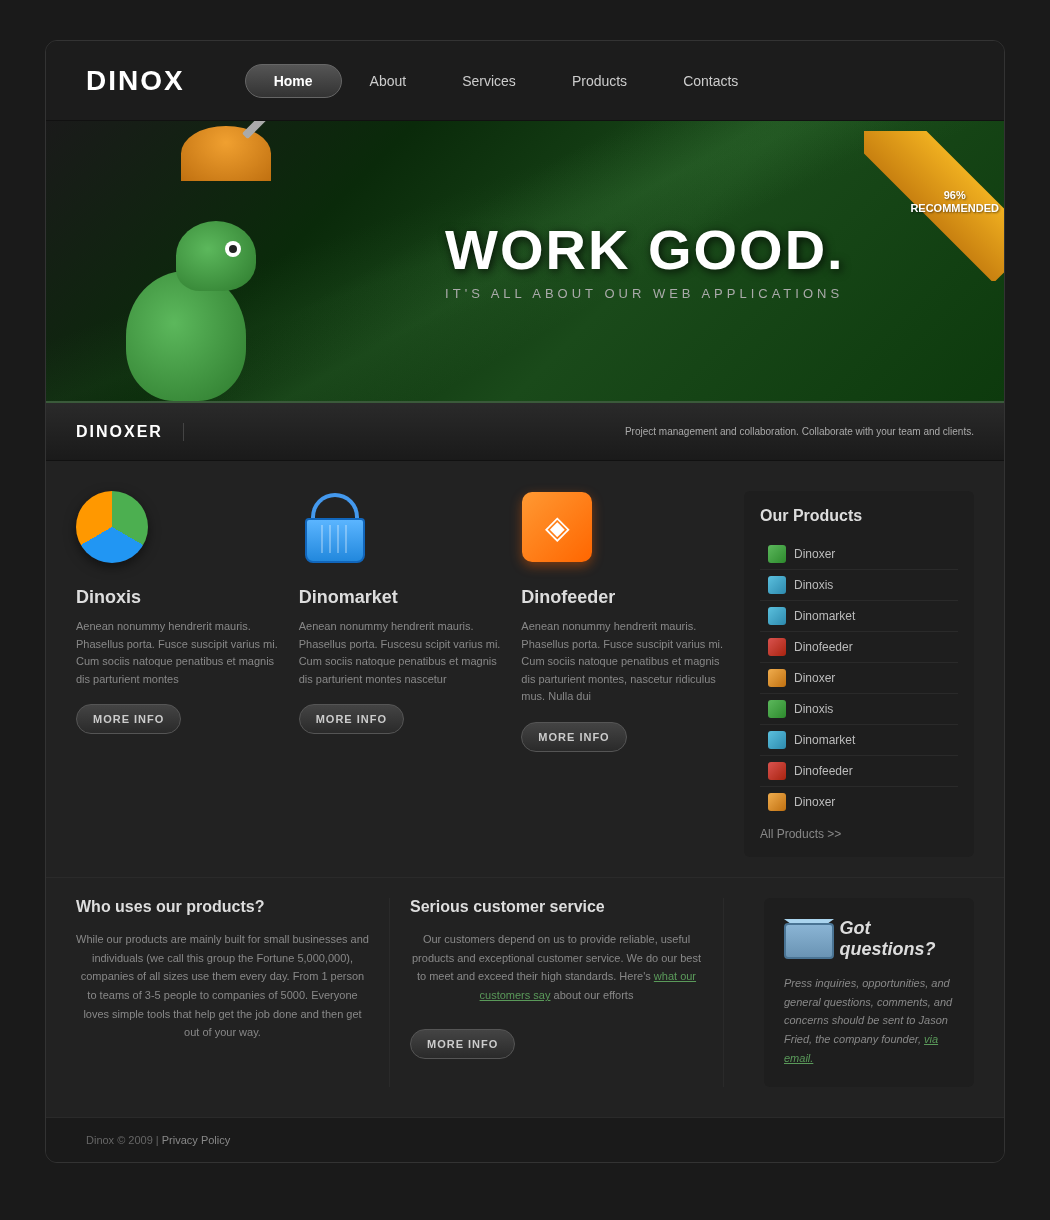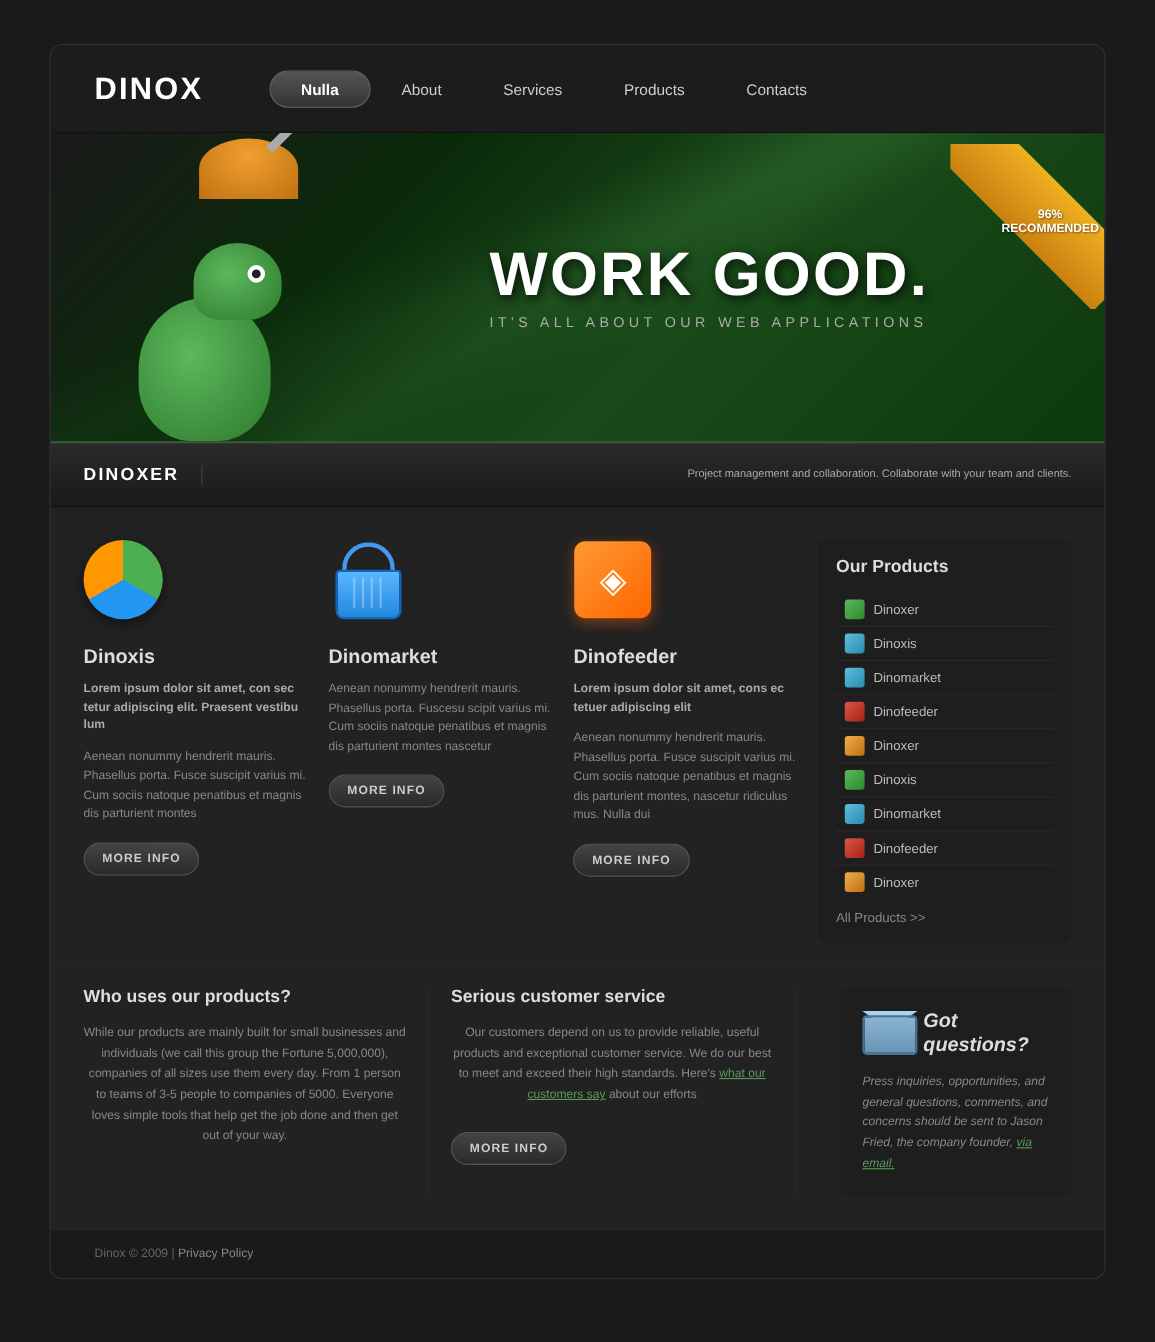--- a/index.html
+++ b/index.html
@@ -525,21 +525,21 @@
     }
   </style>
 </head>
 <body>
 
 <div class="page-wrapper">
 
   <div class="header">
     <div class="logo">DINOX</div>
     <nav class="nav">
-      <a class="nav-item active">Nulla</a>
+      <a class="nav-item active">Home</a>
       <a class="nav-item">About</a>
       <a class="nav-item">Services</a>
       <a class="nav-item">Products</a>
       <a class="nav-item">Contacts</a>
     </nav>
   </div>
 
   <div class="hero">
     <div class="hero-bg-lines"></div>
 
@@ -576,21 +576,20 @@
 
   <div class="main-content">
 
     <div class="content-left">
 
       <div class="product-col">
         <div class="product-icon">
           <div class="icon-pie"></div>
         </div>
         <div class="product-name">Dinoxis</div>
-        <div class="product-desc-bold">Lorem ipsum dolor sit amet, con sec tetur adipiscing elit. Praesent vestibu lum</div>
         <div class="product-desc">Aenean nonummy hendrerit mauris. Phasellus porta. Fusce suscipit varius mi. Cum sociis natoque penatibus et magnis dis parturient montes</div>
         <button class="more-info-btn">MORE INFO</button>
       </div>
 
       <div class="product-col">
         <div class="product-icon">
           <div class="icon-basket">
             <div class="basket-handle"></div>
             <div class="basket-body">
               <div class="basket-lines">
@@ -609,21 +608,20 @@
 
       <div class="product-col">
         <div class="product-icon">
           <div class="icon-feeder">
             <div class="feeder-bg">
               <span class="rss-icon">◈</span>
             </div>
           </div>
         </div>
         <div class="product-name">Dinofeeder</div>
-        <div class="product-desc-bold">Lorem ipsum dolor sit amet, cons ec tetuer adipiscing elit</div>
         <div class="product-desc">Aenean nonummy hendrerit mauris. Phasellus porta. Fusce suscipit varius mi. Cum sociis natoque penatibus et magnis dis parturient montes, nascetur ridiculus mus. Nulla dui</div>
         <button class="more-info-btn">MORE INFO</button>
       </div>
 
     </div>
 
     <div class="sidebar">
       <div class="sidebar-title">Our Products</div>
       <ul class="product-list">
         <li class="product-list-item">

